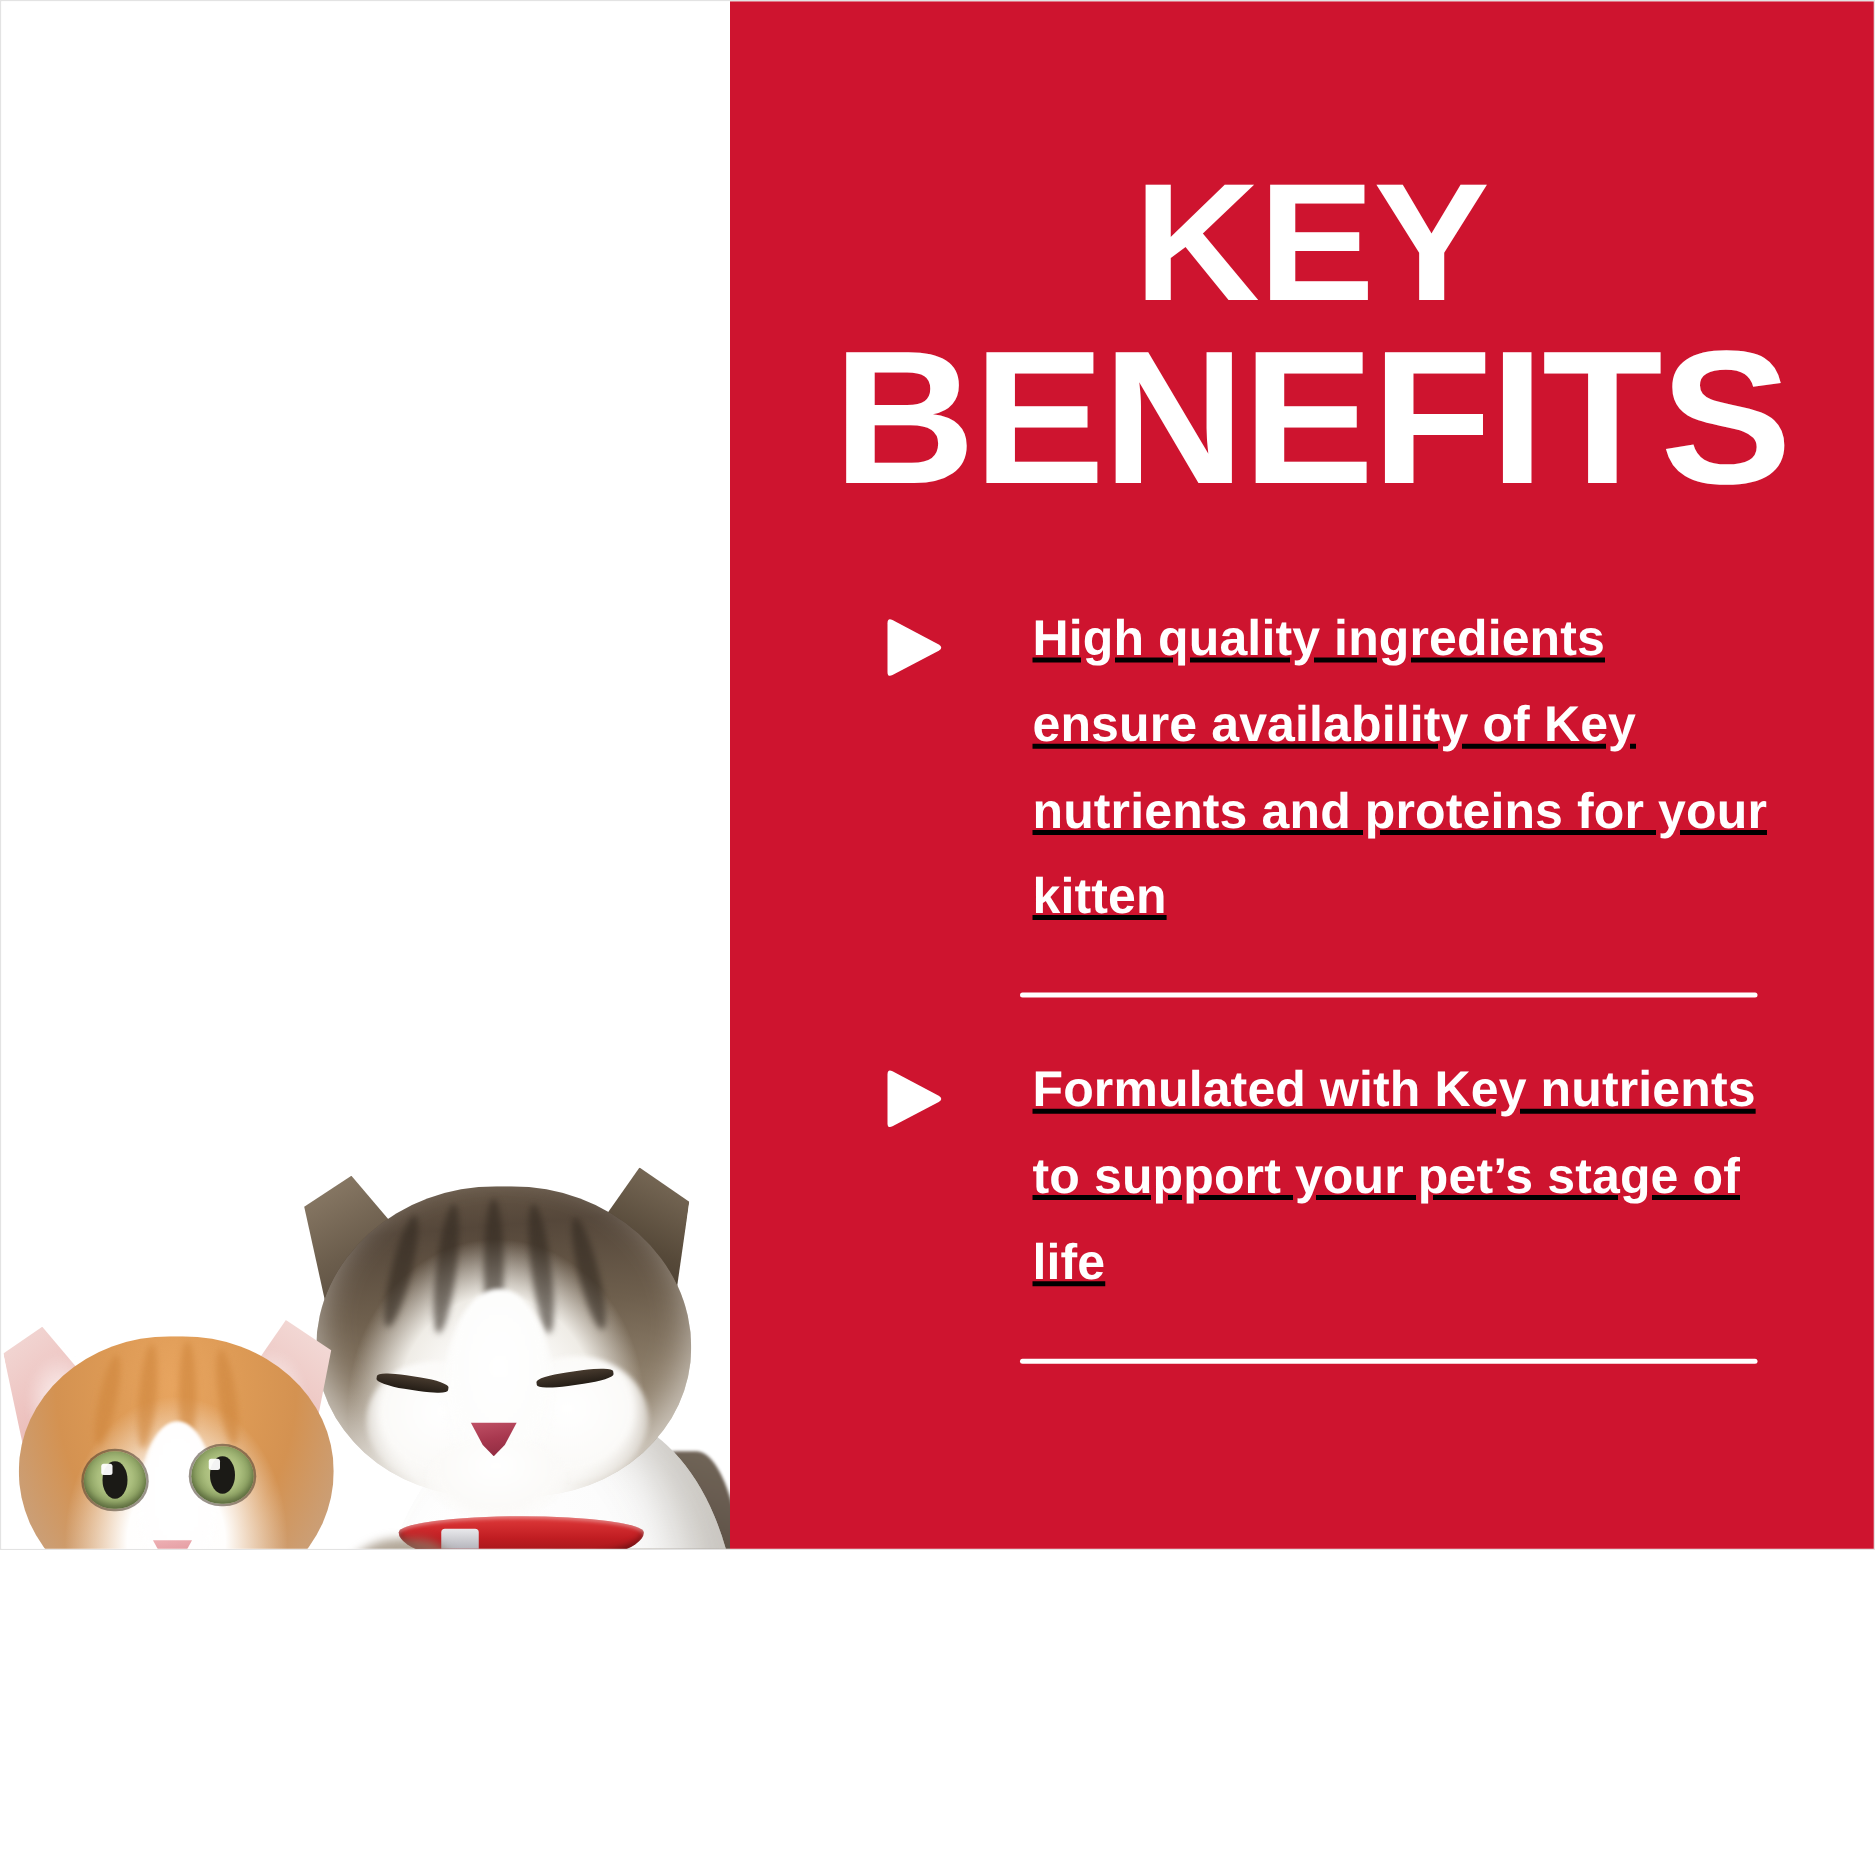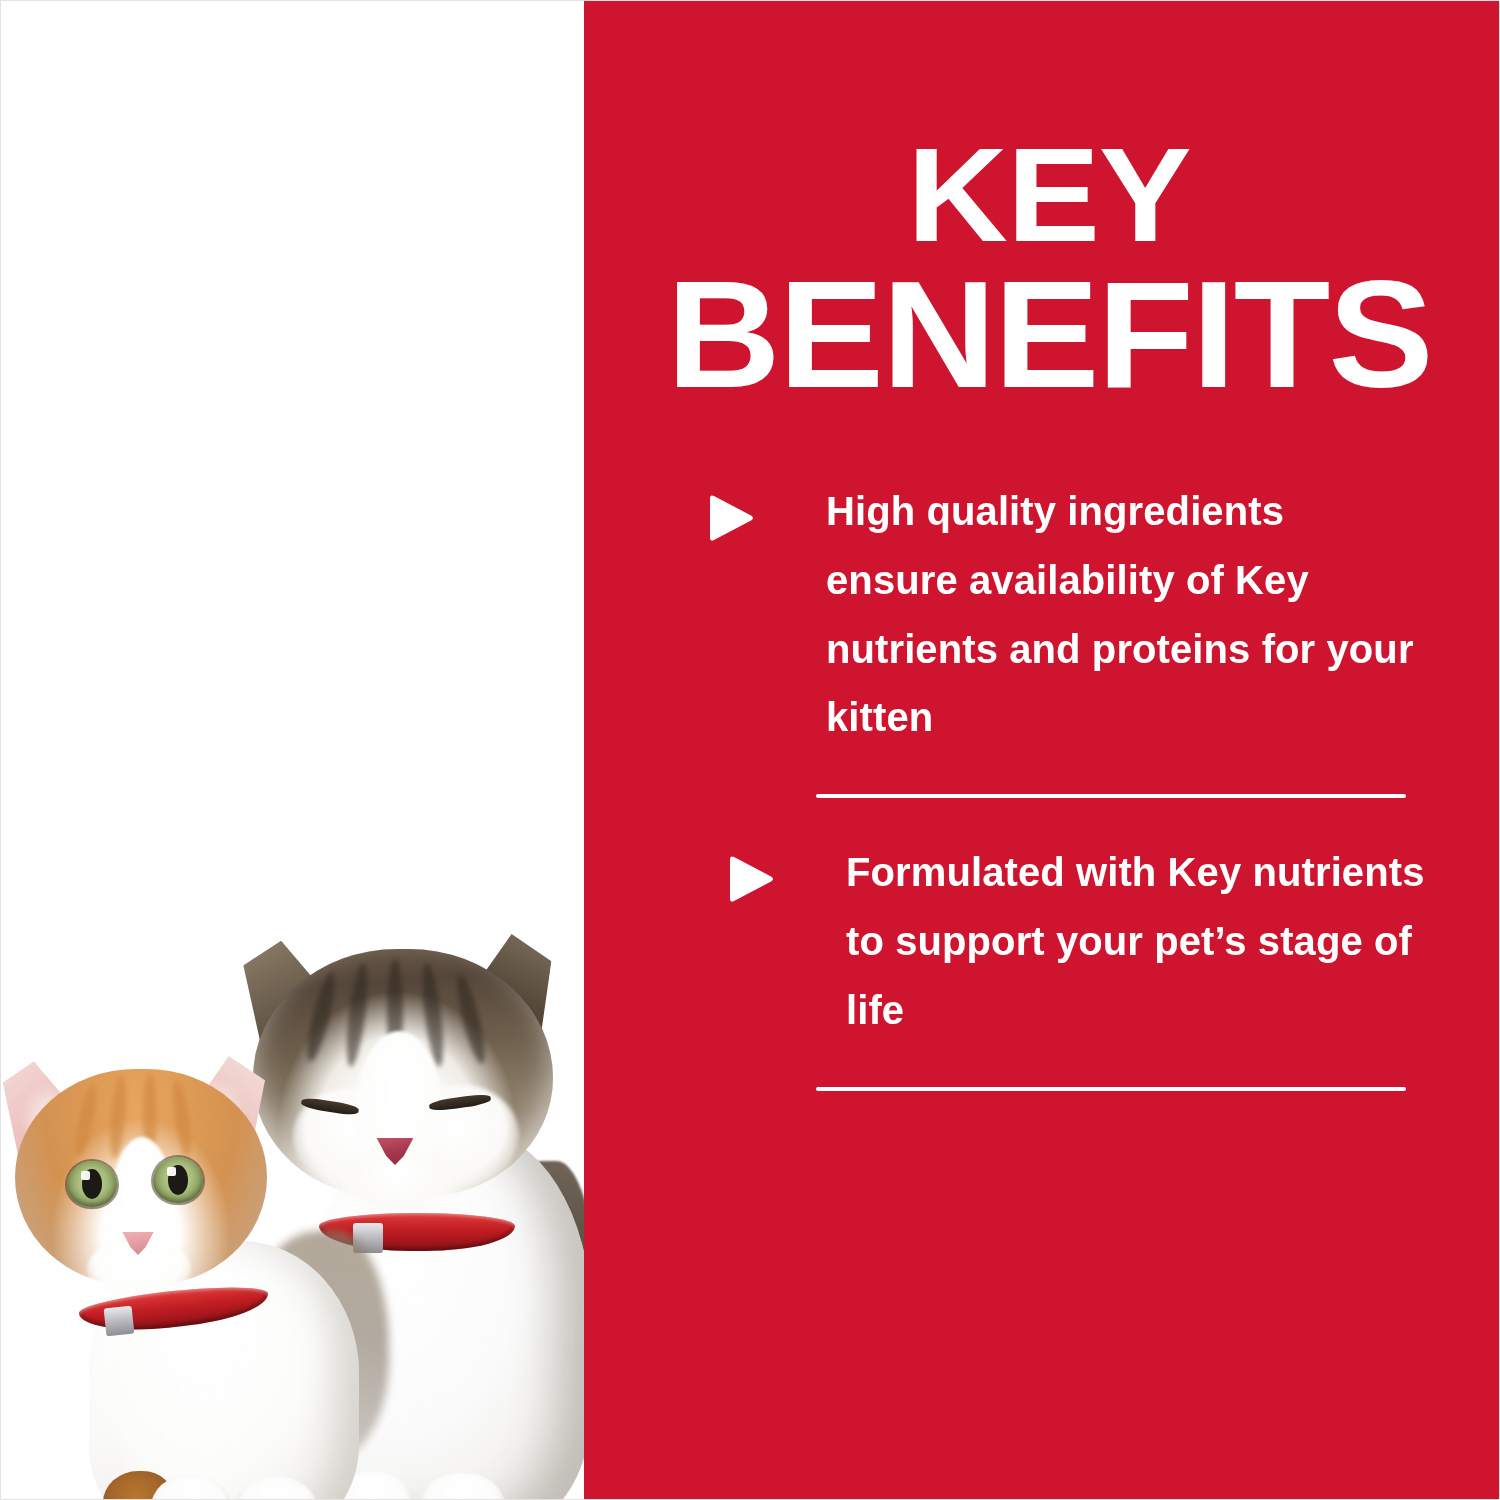--- a/index.html
+++ b/index.html
@@ -3,21 +3,21 @@
 <meta charset="utf-8">
 <style>
   html, body {
     margin: 0;
     padding: 0;
     background: #ffffff;
   }
   .canvas {
     position: relative;
     width: 1500px;
-    height: 1500px;
+    height: 1240px;
     background: #ffffff;
     overflow: hidden;
     font-family: "Liberation Sans", sans-serif;
     box-sizing: border-box;
     border: 1px solid #e3e3e3;
   }
 
   
   .photo-panel {
     position: absolute;
@@ -324,20 +324,21 @@
     transform-origin: 50% 0;
   }
   .title .line { display: block; white-space: nowrap; }
   .title .line2 { font-size: 152px; letter-spacing: -2px; }
 
   .benefits {
     position: absolute;
     left: 0;
     top: 476px;
     width: 917px;
+    text-decoration: underline;
   }
   .benefit {
     position: relative;
     display: flex;
     align-items: flex-start;
     padding: 0 36px 0 122px;
   }
   .bullet-tri {
     position: absolute;
     left: 120px;
@@ -353,21 +354,21 @@
     letter-spacing: .1px;
     max-width: 600px;
     margin-left: 120px;
   }
   .divider {
     height: 4px;
     background: #ffffff;
     border-radius: 2px;
     margin: 42px 95px 40px 232px;
   }
-  .b2 { margin-top: 2px; margin-left: 20px; }
+  .b2 { margin-top: 2px; }
   .b3 { margin-top: 2px; }
 </style>
 </head>
 <body>
 
 <div class="canvas">
 
   <div class="photo-panel">
     <div class="kitten-stage">
 

